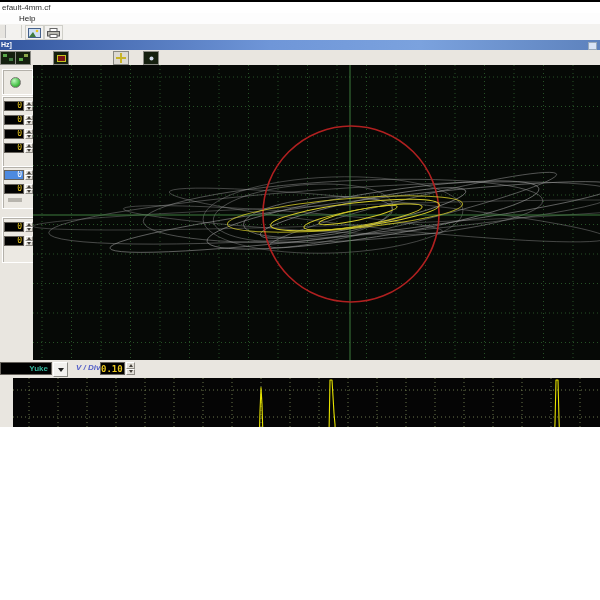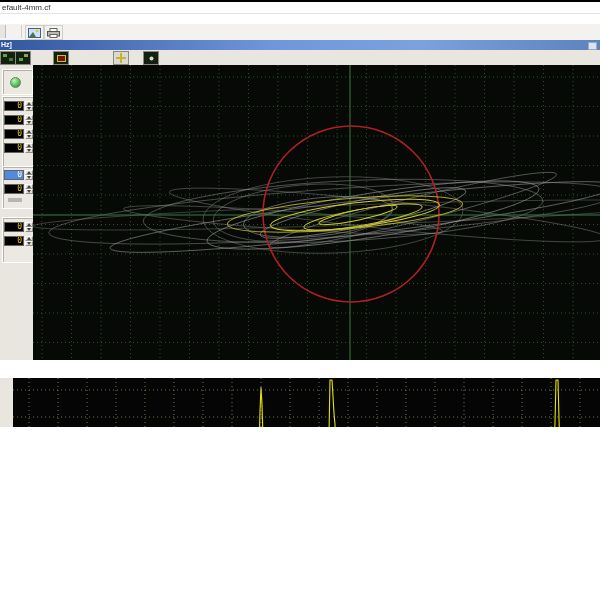--- a/index.html
+++ b/index.html
@@ -66,20 +66,23 @@
   #tray-chevron i{display:block;width:5px;height:5px;border-top:1.5px solid #cdd4d8;border-left:1.5px solid #cdd4d8;transform:rotate(45deg)}
 </style>
 </head>
 <body>
 
 <div id="screen">
 
   <div class="abs" id="top-black"></div>
   <div class="abs" id="titlebar">
     <span class="abs" id="title-text">efault-4mm.cf</span>
+  </div>
+  <div class="abs" id="menubar">
+    <span class="abs" id="menu-help">Help</span>
   </div>
   <div class="abs" id="app-toolbar">
     <div id="tb-sliver"></div>
     <div id="tb-sep"></div>
     <div class="tbtn" style="left:25px">
       <svg width="13" height="10">
           <rect x="0.5" y="0.5" width="12" height="9" fill="#cfe0f4" stroke="#44608a"></rect>
           <circle cx="9" cy="3" r="1.3" fill="#e8c61f"></circle>
           <polygon points="1,9 5,4 8,9" fill="#3f7a3f"></polygon>
         </svg>
@@ -275,20 +278,36 @@
         <line x1="317" y1="0" x2="317" y2="295" stroke="#3c7c3c" stroke-width="1"></line>
         <line x1="0" y1="150" x2="567" y2="150" stroke="#3c7c3c" stroke-width="1"></line>
         <circle cx="318" cy="149" r="88" fill="none" stroke="#b02020" stroke-width="1.6"></circle>
         <ellipse cx="322" cy="150" rx="85" ry="12" transform="rotate(-7 322 150)" fill="none" stroke="#d4ca28" stroke-width="1" opacity="1"></ellipse>
         <ellipse cx="330" cy="152" rx="60" ry="8" transform="rotate(-10 330 152)" fill="none" stroke="#d4ca28" stroke-width="1" opacity="0.95"></ellipse>
         <ellipse cx="312" cy="149" rx="118" ry="15" transform="rotate(-5 312 149)" fill="none" stroke="#d4ca28" stroke-width="1" opacity="0.8"></ellipse>
         <ellipse cx="325" cy="150" rx="40" ry="5" transform="rotate(-12 325 150)" fill="none" stroke="#d4ca28" stroke-width="1" opacity="1"></ellipse>
       </svg>
   </div>
 
+  <div class="abs" id="strip-toolbar">
+    <div id="channel-field">Yuke</div>
+    <div id="channel-drop">
+        <i></i>
+      </div>
+    <span id="vdiv-label">V / Div</span>
+    <div id="vdiv-lcd">0.10</div>
+    <div id="vdiv-spin">
+      <span class="sb sb-up">
+          <i></i>
+        </span>
+      <span class="sb sb-dn">
+          <i></i>
+        </span>
+    </div>
+  </div>
 
   <div class="abs" id="strip-margin">
     <div id="strip-margin-btn"></div>
   </div>
   <div class="abs" id="strip-plot">
     <svg id="strip-svg" width="587" height="187">
         <line x1="16" y1="0" x2="16" y2="187" stroke="#7d8a58" stroke-width="1" stroke-dasharray="1 3" opacity="0.85"></line>
         <line x1="45" y1="0" x2="45" y2="187" stroke="#7d8a58" stroke-width="1" stroke-dasharray="1 3" opacity="0.85"></line>
         <line x1="74" y1="0" x2="74" y2="187" stroke="#7d8a58" stroke-width="1" stroke-dasharray="1 3" opacity="0.85"></line>
         <line x1="103" y1="0" x2="103" y2="187" stroke="#7d8a58" stroke-width="1" stroke-dasharray="1 3" opacity="0.85"></line>

